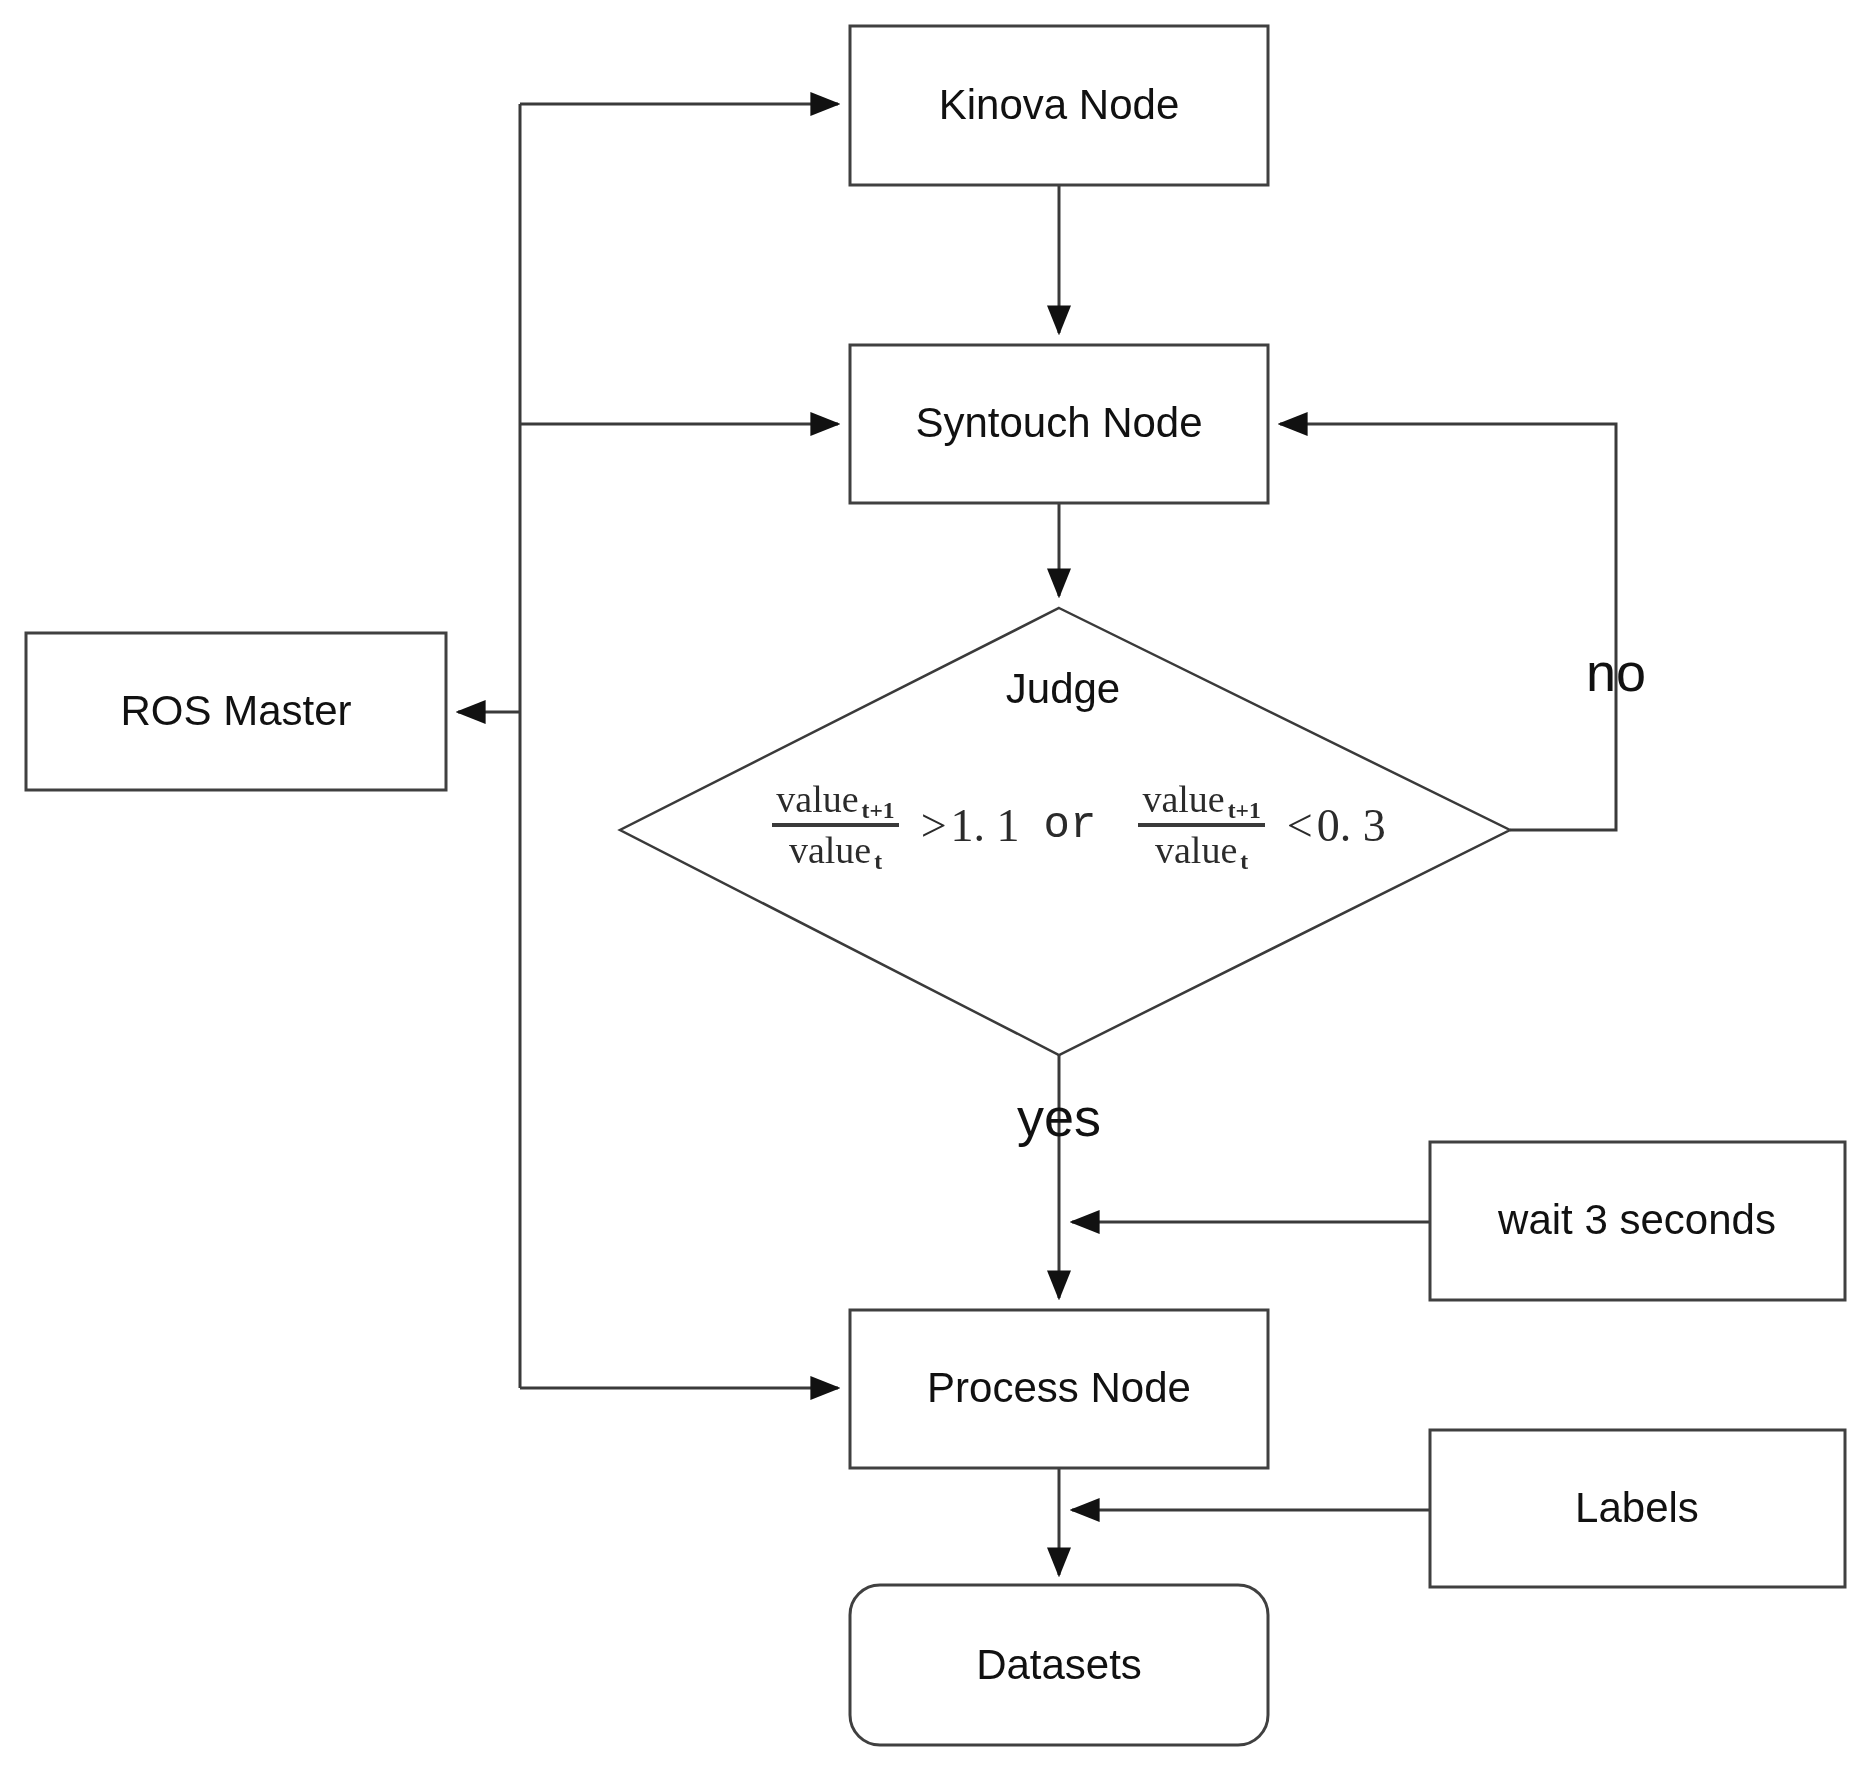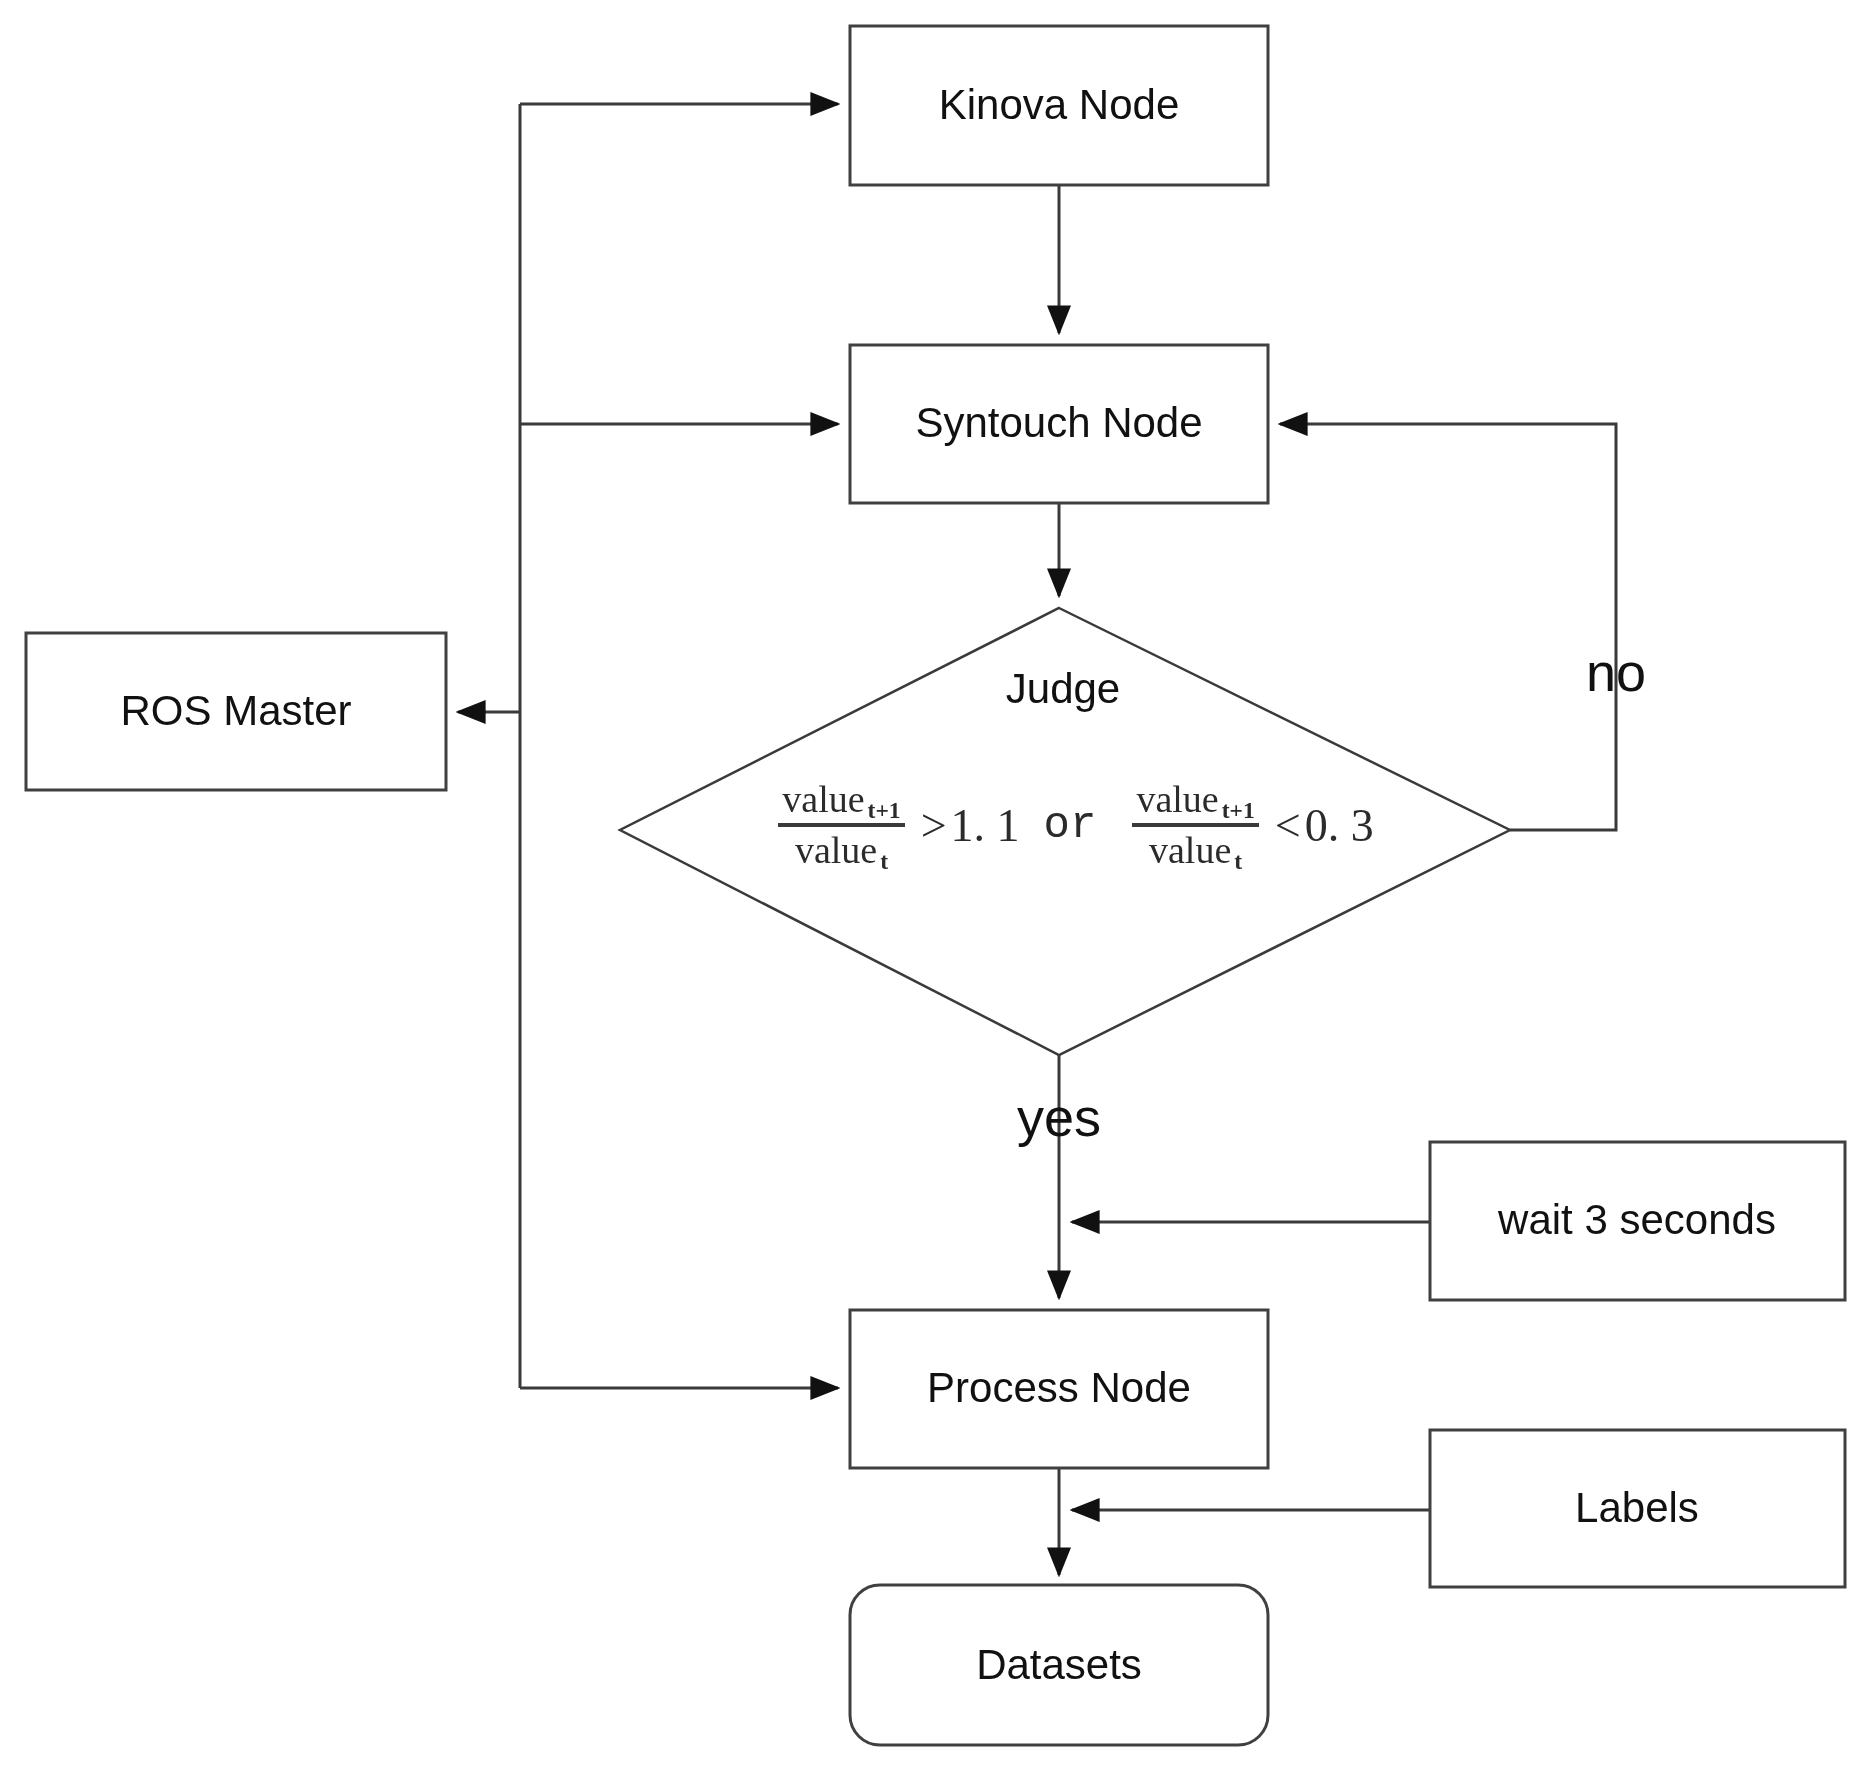--- a/index.html
+++ b/index.html
@@ -75,21 +75,21 @@
     justify-content: center;
     font-family: "Liberation Serif", serif;
     color: #2b2b2b;
     white-space: nowrap;
   }
   .frac {
     display: inline-flex;
     flex-direction: column;
     align-items: center;
     vertical-align: middle;
-    margin: 0 14px;
+    margin: 0 20px;
   }
   .frac .num,
   .frac .den {
     display: block;
     font-size: 38px;
     line-height: 1.08;
     padding: 0 4px;
     font-family: "Liberation Serif", serif;
   }
   .frac .bar {

